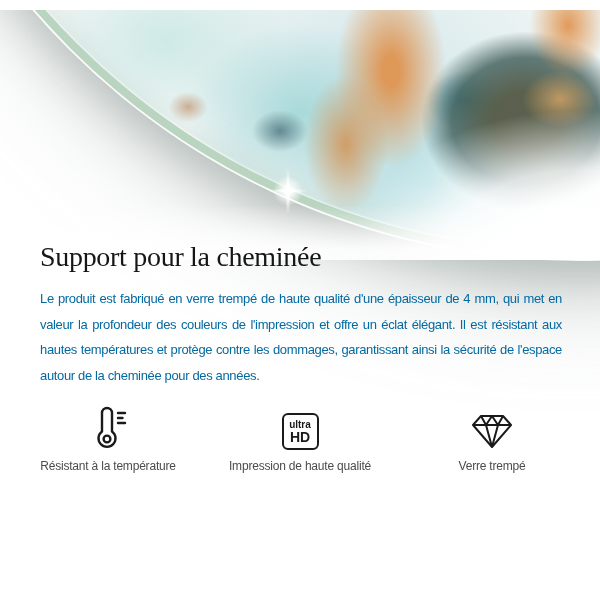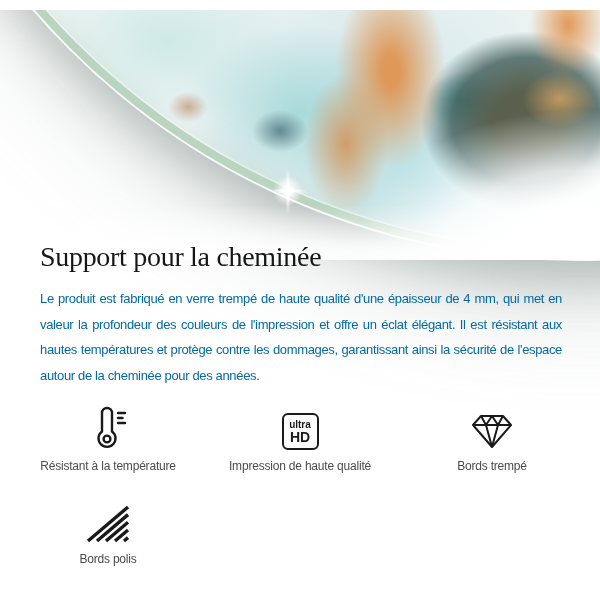--- a/index.html
+++ b/index.html
@@ -120,32 +120,20 @@
       <div class="feature">
         <div class="icon-box">
           <svg width="44" height="38" viewBox="0 0 44 38" fill="none" stroke="#1a1a1a" stroke-width="2" stroke-linejoin="round">
             <path d="M11 4 H33 L41 13 L22 35 L3 13 Z"></path>
             <path d="M3 13 H41"></path>
             <path d="M11 4 L16 13 L22 35"></path>
             <path d="M33 4 L28 13 L22 35"></path>
             <path d="M22 4 L16 13 M22 4 L28 13"></path>
           </svg>
         </div>
-        <div class="feature-label">Bords trempé</div>
+        <div class="feature-label">Verre trempé</div>
       </div>
 
-      <div class="feature">
-        <div class="icon-box">
-          <svg width="44" height="38" viewBox="0 0 44 38" fill="none" stroke="#1a1a1a" stroke-width="3.4" stroke-linecap="butt">
-            <path d="M2 36 L42 2"></path>
-            <path d="M11 36 L42 9.6"></path>
-            <path d="M20 36 L42 17.3"></path>
-            <path d="M29 36 L42 25"></path>
-            <path d="M38 36 L42 32.6"></path>
-          </svg>
-        </div>
-        <div class="feature-label">Bords polis</div>
-      </div>
 
 
     </div>
   </section>
 </div>
 
 </body></html>

